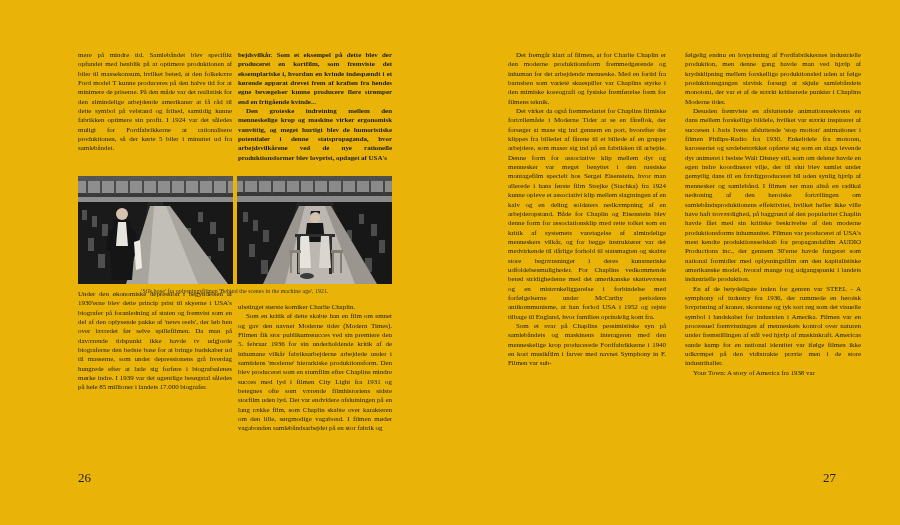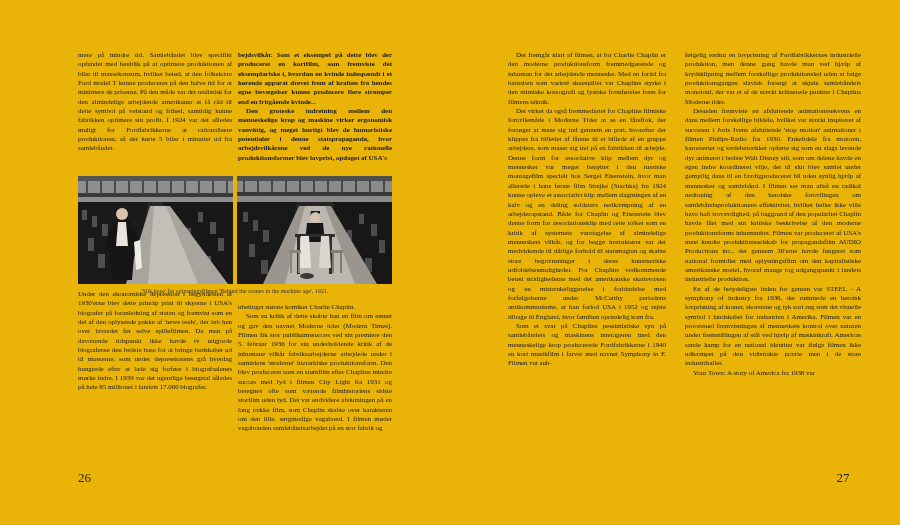--- a/index.html
+++ b/index.html
@@ -33,21 +33,21 @@
     line-height:7px;
     text-align:center;
     color:#333;
     letter-spacing:0.1px;
   }
   .pagenum{
     position:absolute;
     font-size:13px;
     color:#222;
   }
-  .pagenum.right{text-align:center;}
+  .pagenum.right{text-align:left;}
 </style>
 </head>
 <body>
 
 <div class="spread">
 
   <div class="col" style="left:78px;top:51px;width:154px;height:120px;">
     <p>mere på mindre tid. Samlebåndet blev specifikt opfundet med henblik på at optimere produktionen af biler til massekonsum, hvilket betød, at den folkekære Ford model T kunne produceres på den halve tid for at minimere de priserne. På den måde var det realistisk for den almindelige arbejdende amerikaner at få råd til dette symbol på velstand og frihed, samtidig kunne fabrikken optimere sin profit. I 1924 var det således muligt for Fordfabrikkerne at rationalisere produktionen, så der kørte 5 biler i minuttet ud fra samlebåndet.</p>
   </div>
 

